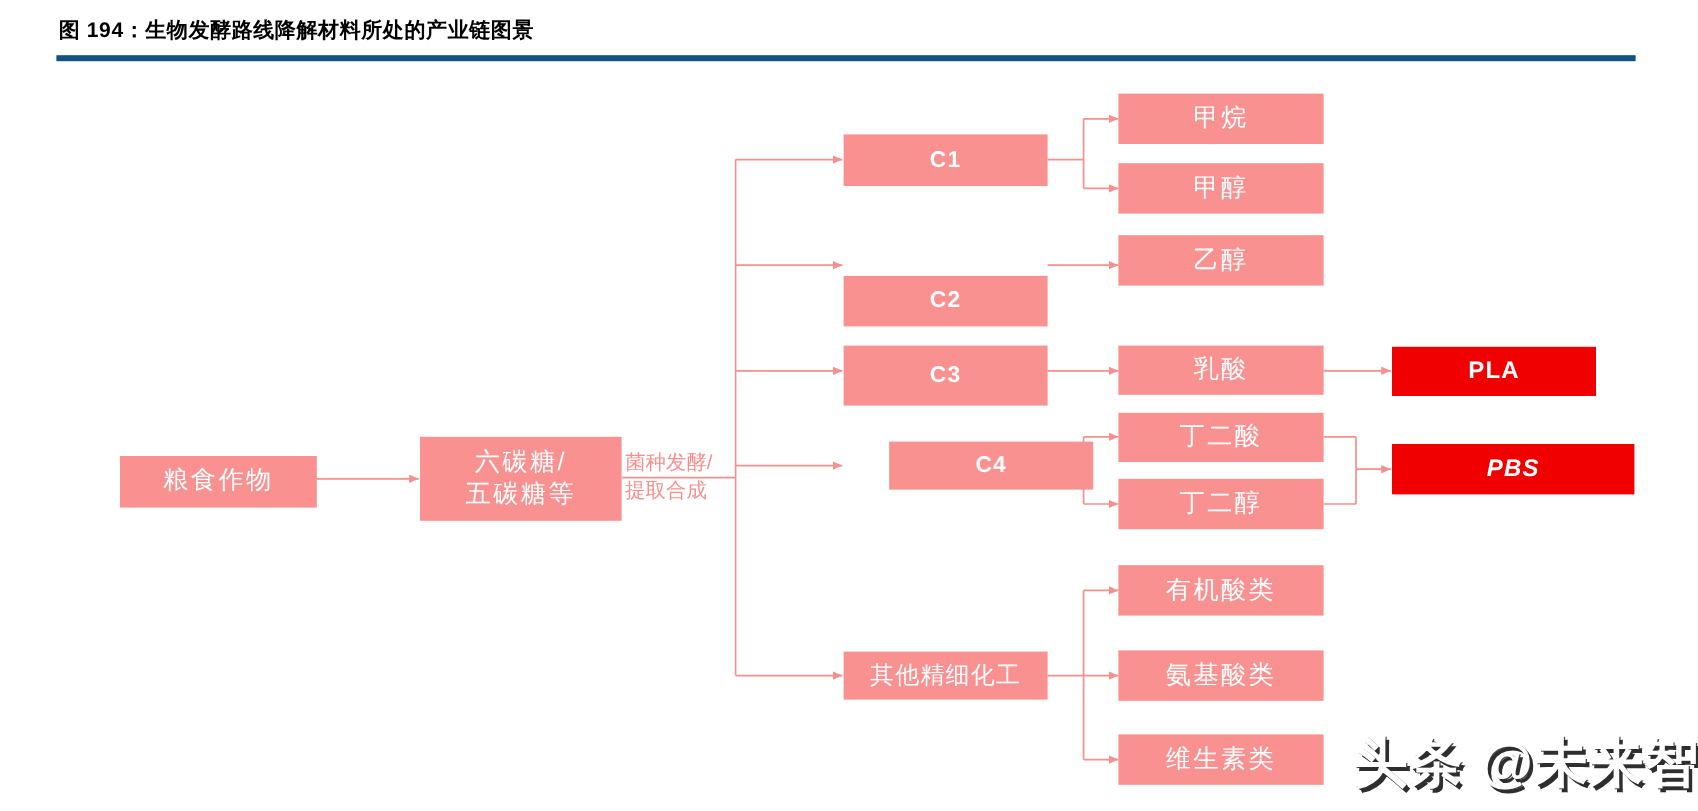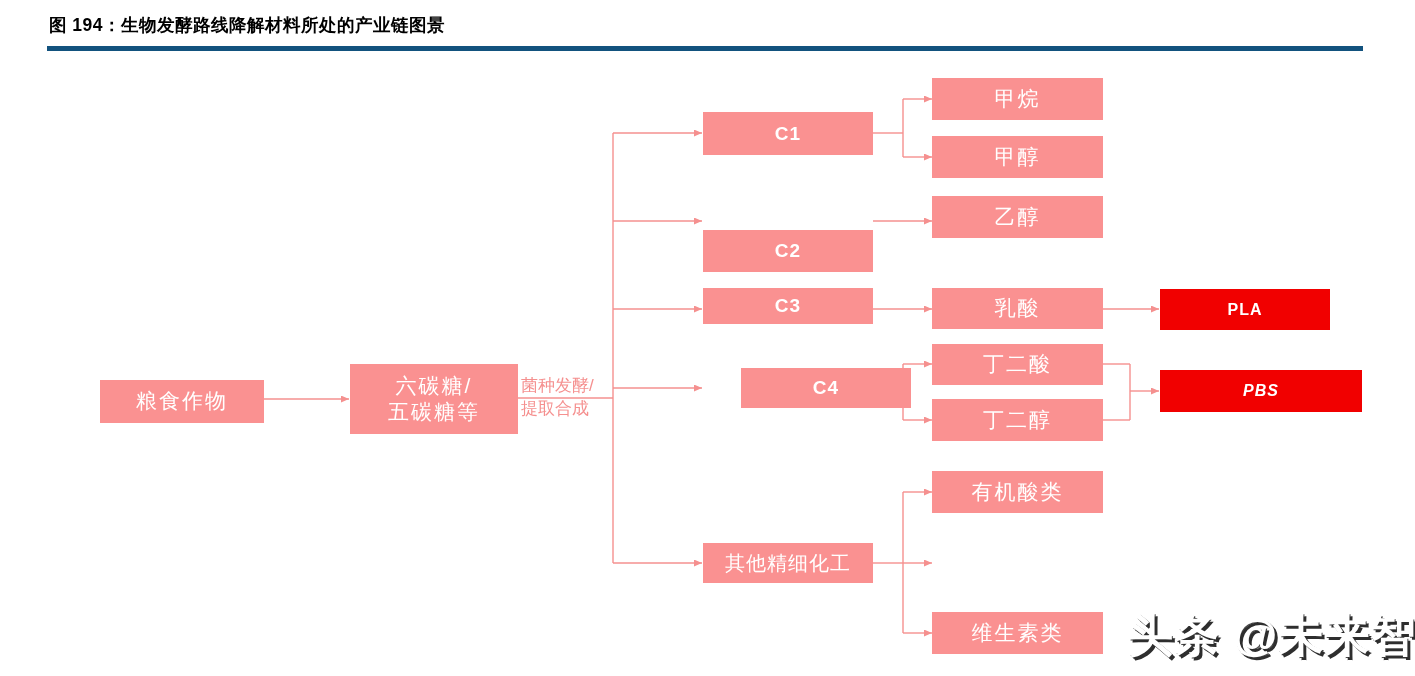--- a/index.html
+++ b/index.html
@@ -54,21 +54,21 @@
     box-sizing: border-box;
   }
   .node.latin {
     font-weight: bold;
     font-size: 19px;
     letter-spacing: 1px;
   }
   .node.red {
     background: #F10000;
     font-weight: bold;
-    font-size: 16px;
+    font-size: 20px;
     letter-spacing: 1px;
   }
   .process-label {
     position: absolute;
     left: 521px;
     top: 374px;
     width: 94px;
     color: #F5908F;
     font-size: 17px;
     line-height: 23px;
@@ -150,31 +150,32 @@
     <span>五碳糖等</span>
   </div>
 
   <div class="process-label">
     <div>菌种发酵/</div>
     <div>提取合成</div>
   </div>
 
   <div class="node latin" style="left:703px;top:112px;width:170px;height:43px;">C1</div>
   <div class="node latin" style="left:703px;top:200px;width:170px;height:42px;margin-top:30px;">C2</div>
-  <div class="node latin" style="left:703px;top:288px;width:170px;height:36px;">C3</div>
+  <div class="node latin" style="left:703px;top:288px;width:170px;height:50px;">C3</div>
   <div class="node latin" style="left:741px;top:368px;width:170px;height:40px;">C4</div>
   <div class="node" style="left:703px;top:543px;width:170px;height:40px;font-size:20px;letter-spacing:1px;">其他精细化工</div>
 
   <div class="node" style="left:932px;top:78px;width:171px;height:42px;">甲烷</div>
   <div class="node" style="left:932px;top:136px;width:171px;height:42px;">甲醇</div>
   <div class="node" style="left:932px;top:196px;width:171px;height:42px;">乙醇</div>
   <div class="node" style="left:932px;top:344px;width:171px;height:41px;">丁二酸</div>
   <div class="node" style="left:932px;top:288px;width:171px;height:41px;">乳酸</div>
   <div class="node" style="left:932px;top:399px;width:171px;height:42px;">丁二醇</div>
   <div class="node" style="left:932px;top:471px;width:171px;height:42px;">有机酸类</div>
+  <div class="node" style="left:932px;top:542px;width:171px;height:42px;">氨基酸类</div>
   <div class="node" style="left:932px;top:612px;width:171px;height:42px;">维生素类</div>
 
   <div class="node red" style="left:1160px;top:289px;width:170px;height:41px;">PLA</div>
   <div class="node red" style="left:1160px;top:370px;width:202px;height:42px;font-style:italic;">PBS</div>
 
   <div class="watermark">头条 @未来智库</div>
 
 </div>
 
 </body></html>

